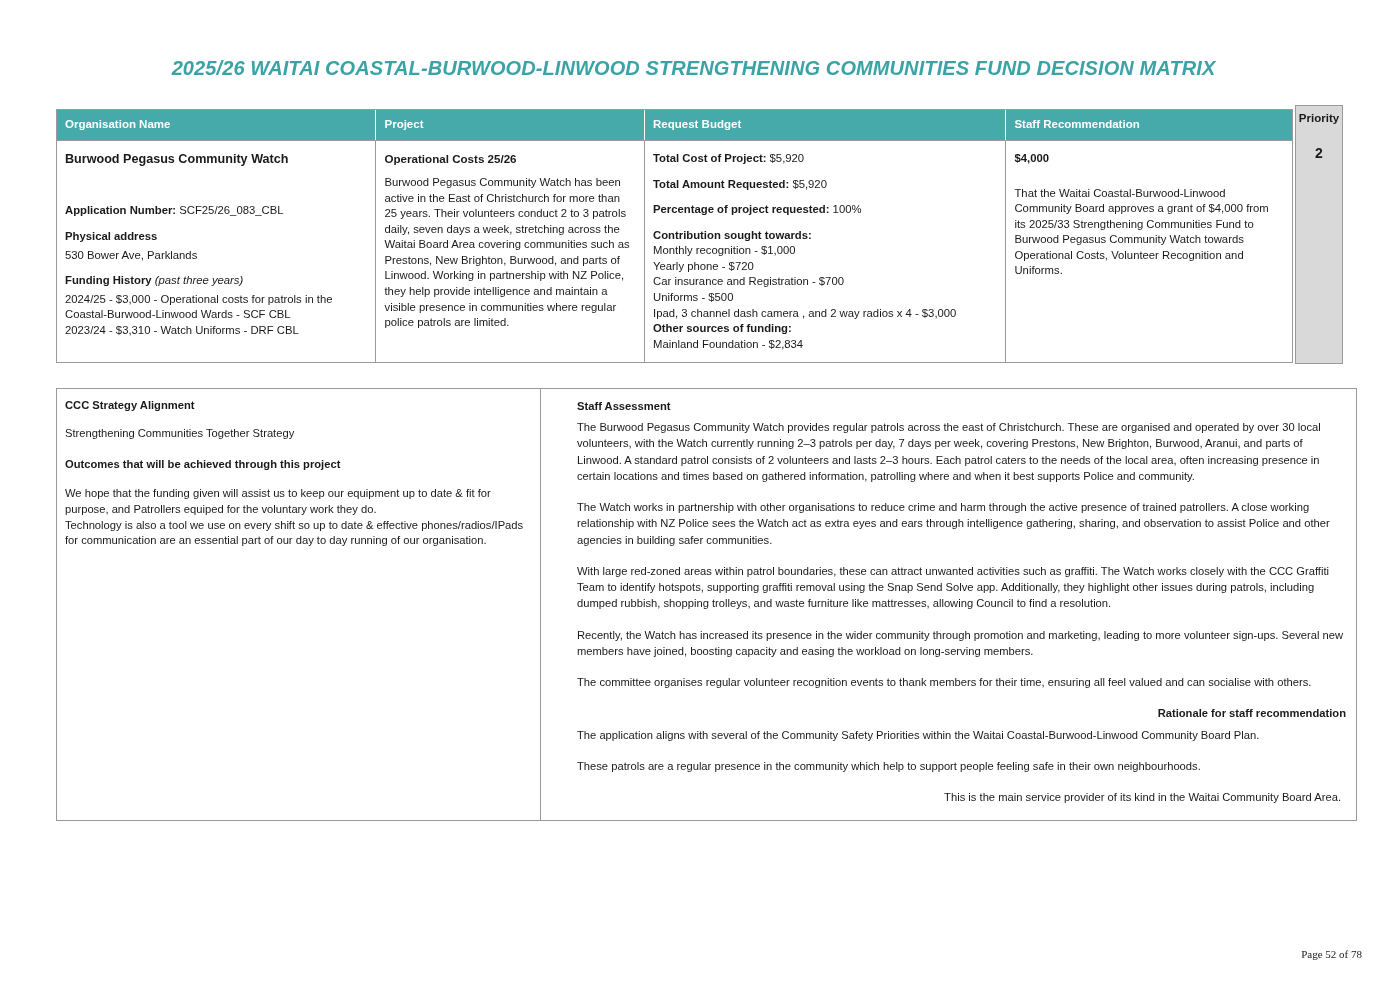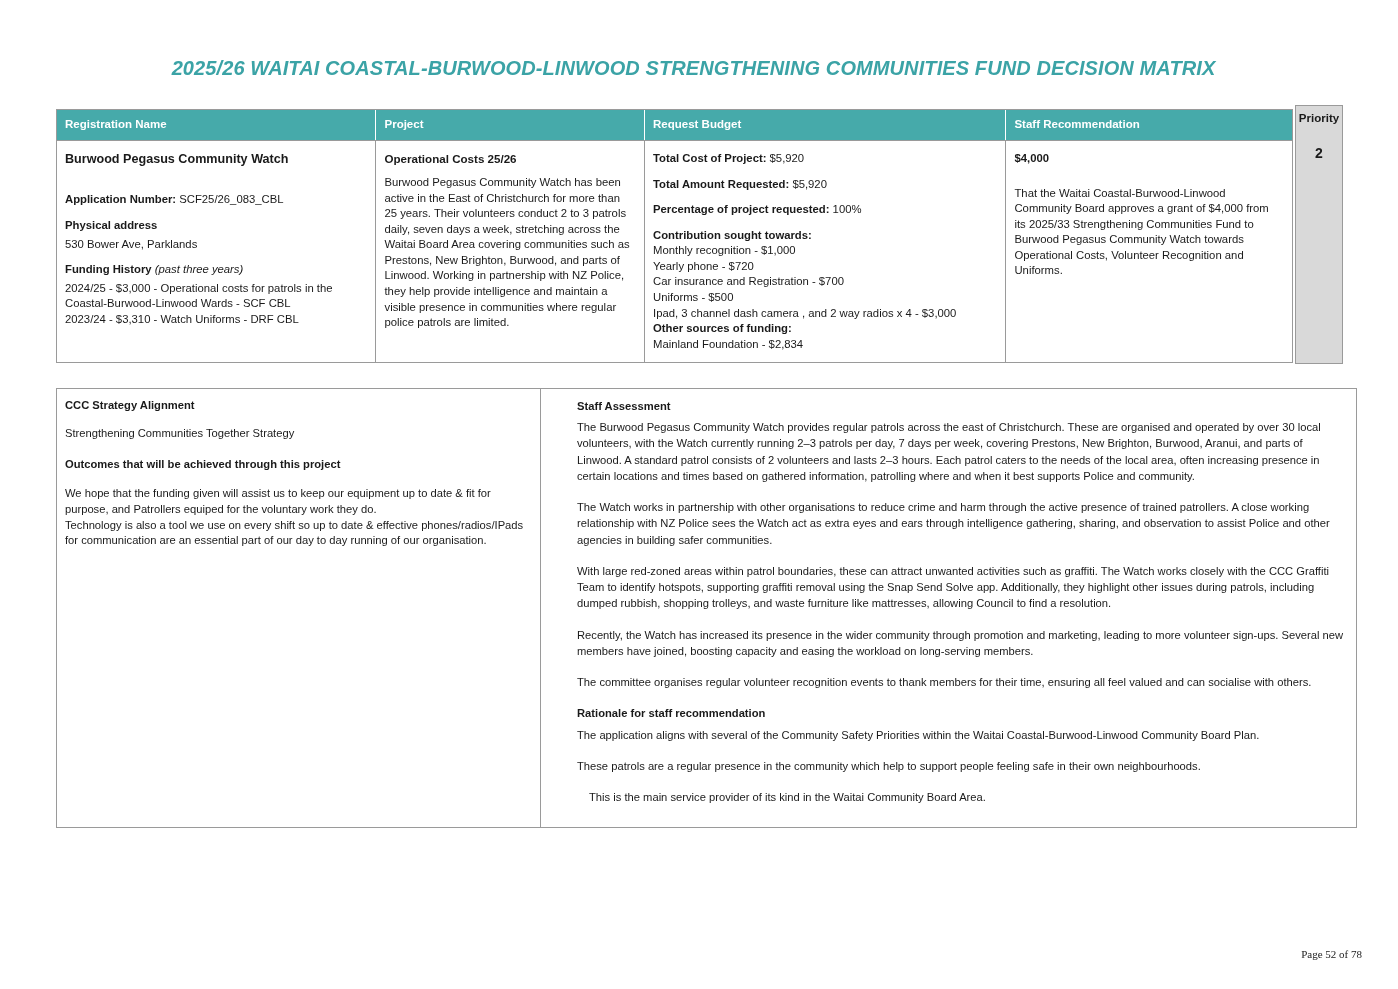--- a/index.html
+++ b/index.html
@@ -103,21 +103,21 @@
     font-weight: bold;
     padding-top: 21px;
   }
 
   
   .b { font-weight: bold; }
   .i { font-style: italic; }
   .org-name {
     font-weight: bold;
     font-size: 12.6px;
-    margin-bottom: 24px;
+    margin-bottom: 35px;
   }
   .line { margin: 0 0 10px 0; }
   .line-tight { margin: 0 0 3px 0; }
   .nospace { margin: 0; }
   .gap-before { margin-top: 12px; }
 
   .proj-title {
     font-weight: bold;
     font-size: 11.6px;
     margin-bottom: 8px;
@@ -159,28 +159,29 @@
     font-weight: bold;
     font-size: 11.2px;
     margin: 0 0 12px 0;
   }
   .sec-head-tight {
     font-weight: bold;
     font-size: 11.2px;
     margin: 0 0 5px 0;
   }
   .para { margin: 0 0 15px 0; }
-  .para-last { margin: 12px; }
+  .para-last { margin: 5px; text-align: right; }
   .sub-head {
     font-weight: bold;
     margin: 0 0 13px 0;
   }
   .mid-head {
     font-weight: bold;
     margin: 0 0 5px 0;
+    text-align: right;
   }
 
   
   .footer {
     position: absolute;
     top: 948px;
     right: 36px;
     font-size: 11px;
     color: #1a1a1a;
     font-family: "Liberation Serif", serif;
@@ -189,21 +190,21 @@
 </head>
 <body>
 
 <div class="page">
 
   <div class="doc-title">2025/26 WAITAI COASTAL-BURWOOD-LINWOOD STRENGTHENING COMMUNITIES FUND DECISION MATRIX</div>
 
   <div class="matrix-table">
 
     <div class="matrix-header-row">
-      <div class="hcell col-org">Registration Name</div>
+      <div class="hcell col-org">Organisation Name</div>
       <div class="hcell col-proj">Project</div>
       <div class="hcell col-budg">Request Budget</div>
       <div class="hcell col-staff">Staff Recommendation</div>
     </div>
 
     <div class="matrix-body-row">
 
       <div class="bcell col-org">
         <div class="org-name">Burwood Pegasus Community Watch</div>
 

